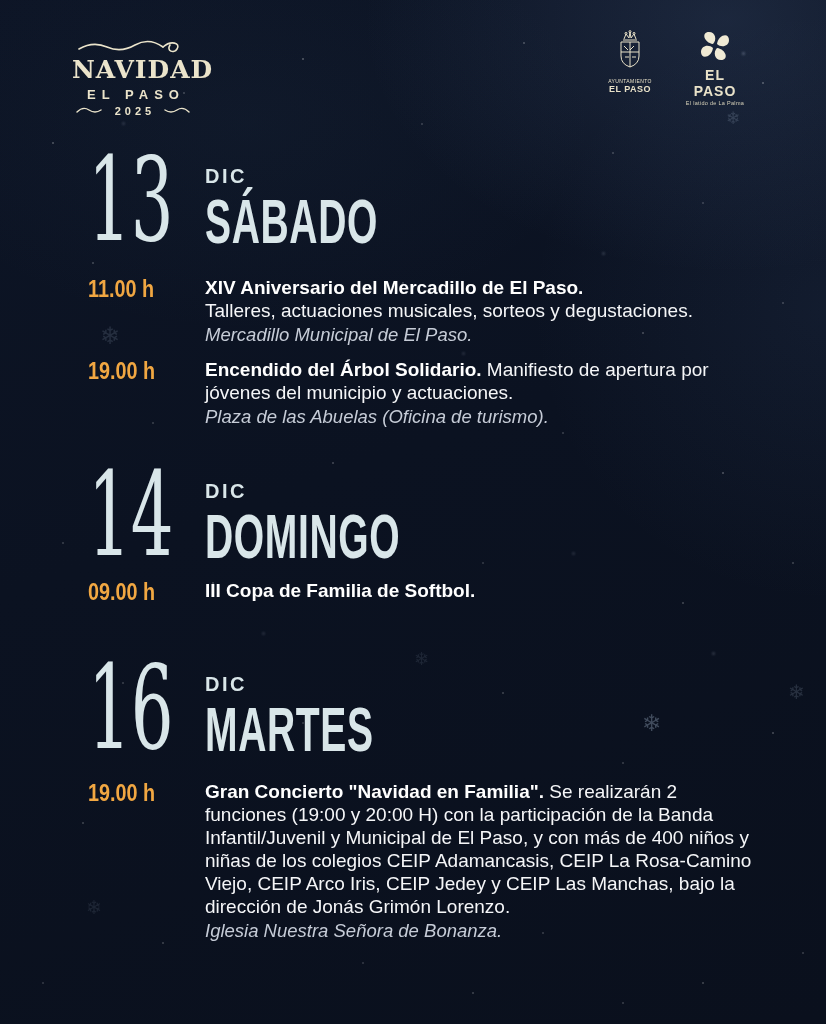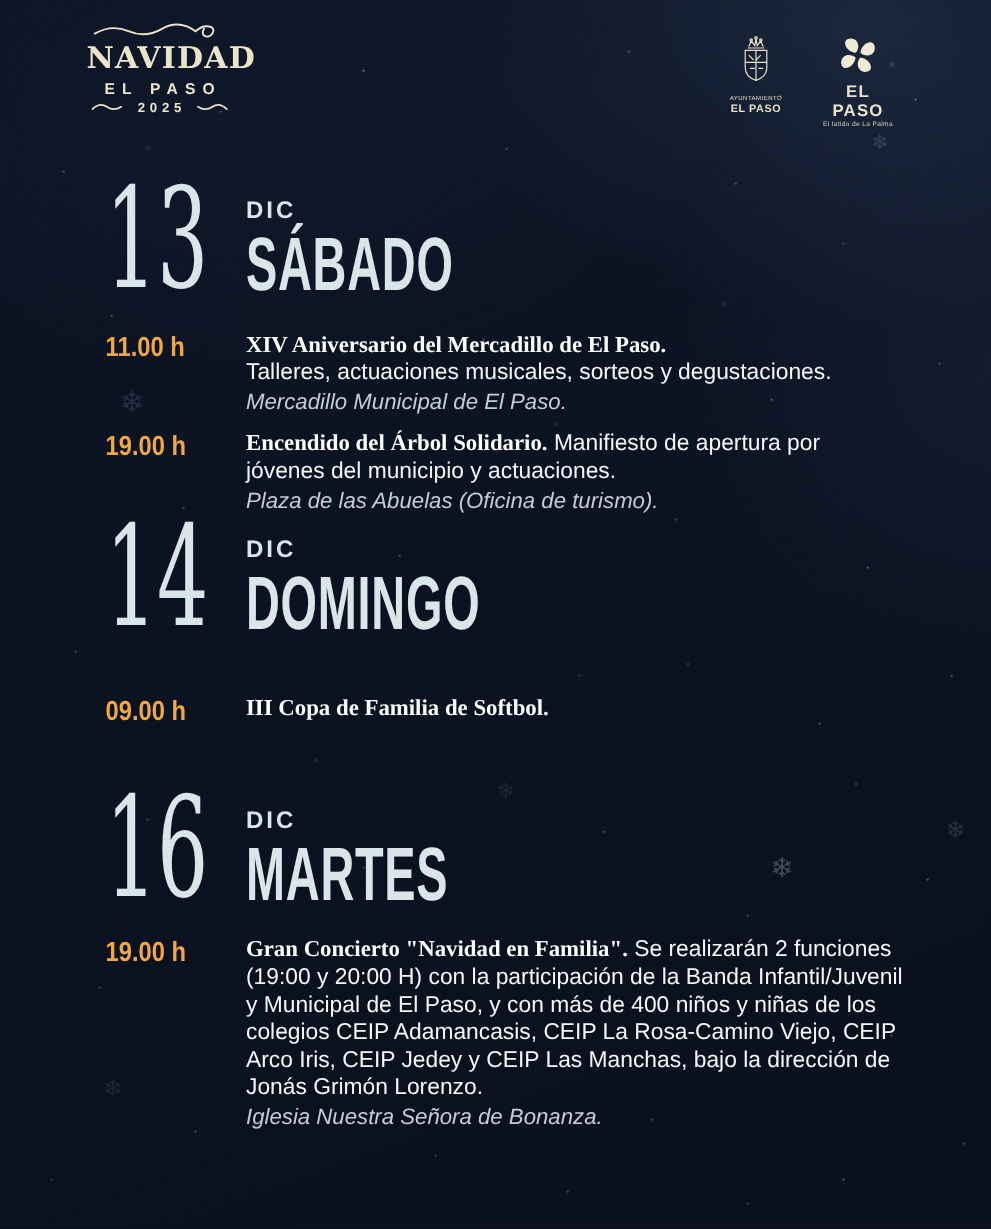--- a/index.html
+++ b/index.html
@@ -40,21 +40,21 @@
   }
   .stars2{position:absolute;top:0;left:0;width:3px;height:3px;border-radius:50%;filter:blur(1px);
     box-shadow:
       742px 52px 0 rgba(220,230,255,.30), 602px 252px 0 rgba(220,230,255,.20),
       122px 122px 0 rgba(220,230,255,.18), 462px 352px 0 rgba(220,230,255,.16),
       262px 632px 0 rgba(220,230,255,.16), 712px 652px 0 rgba(220,230,255,.20),
       392px 902px 0 rgba(220,230,255,.18), 572px 552px 0 rgba(220,230,255,.16);
   }
   .flake{position:absolute;color:#bcd0e8;font-size:20px;line-height:1;}
   
-  .brand{position:absolute;left:72px;top:17px;width:122px;text-align:center;color:#ebe4cb;}
+  .brand{position:absolute;left:72px;top:38px;width:122px;text-align:center;color:#ebe4cb;}
   .brand svg{display:block;margin:0 auto;}
   .brand-title{font-family:"DejaVu Serif",serif;font-weight:bold;font-size:25px;letter-spacing:1px;line-height:1.1;margin-top:2px;}
   .brand-sub{font-size:13px;font-weight:bold;letter-spacing:6px;margin-top:3px;text-indent:6px;}
   .brand-year{display:flex;align-items:center;justify-content:center;gap:4px;margin-top:3px;}
   .brand-year-text{font-size:11px;font-weight:bold;letter-spacing:4px;text-indent:4px;}
   
   .inst{position:absolute;right:78px;top:30px;display:flex;align-items:flex-start;gap:26px;color:#e9e2c9;}
   .crest{text-align:center;width:52px;}
   .crest-line1{font-size:5px;letter-spacing:.4px;margin-top:2px;}
   .crest-line2{font-size:9px;font-weight:bold;letter-spacing:.5px;}
@@ -67,21 +67,21 @@
   .day-number span{display:inline-block;font-family:"DejaVu Serif",serif;font-size:116px;line-height:.82;transform:scaleX(.58);transform-origin:left top;}
   .day-month{font-size:20px;font-weight:bold;letter-spacing:2.5px;padding-top:13px;}
   .day-weekday{margin-top:2px;}
   .day-weekday span{display:inline-block;font-size:63px;font-weight:bold;line-height:1;letter-spacing:1px;transform:scaleX(.62);transform-origin:left top;white-space:nowrap;}
   
   .event{position:absolute;left:88px;display:flex;}
   .event-time{width:117px;flex:none;}
   .event-time span{display:inline-block;font-size:23px;font-weight:bold;color:#f1a742;transform:scaleX(.86);transform-origin:left top;white-space:nowrap;}
   .event-body{width:548px;color:#f5f6f8;font-size:19px;line-height:23px;}
   .event-body p{margin:0;}
-  .event-title{font-weight:bold;color:#ffffff;font-family:Liberation Serif, serif;}
+  .event-title{font-weight:bold;color:#ffffff;}
   .event-loc{font-style:italic;color:#c6ccd7;font-size:18.5px;margin-top:1px !important;}
 </style>
 </head>
 <body>
 
 <div class="poster">
   <div class="stars"></div>
   <div class="stars2"></div>
 
   <span class="flake" style="left:100px;top:324px;opacity:.14;font-size:24px;">❄</span>
@@ -160,21 +160,21 @@
 
   <div class="event" style="top:358px;">
     <div class="event-time"><span>19.00 h</span></div>
     <div class="event-body">
       <p><span class="event-title">Encendido del Árbol Solidario.</span>
          <span>Manifiesto de apertura por jóvenes del municipio y actuaciones.</span></p>
       <p class="event-loc">Plaza de las Abuelas (Oficina de turismo).</p>
     </div>
   </div>
 
-  <div class="day-header" style="top:434px;">
+  <div class="day-header" style="top:467px;">
     <div class="day-number"><span>14</span></div>
     <div class="day-labels">
       <div class="day-month">DIC</div>
       <div class="day-weekday"><span>DOMINGO</span></div>
     </div>
   </div>
 
   <div class="event" style="top:579px;">
     <div class="event-time"><span>09.00 h</span></div>
     <div class="event-body">

